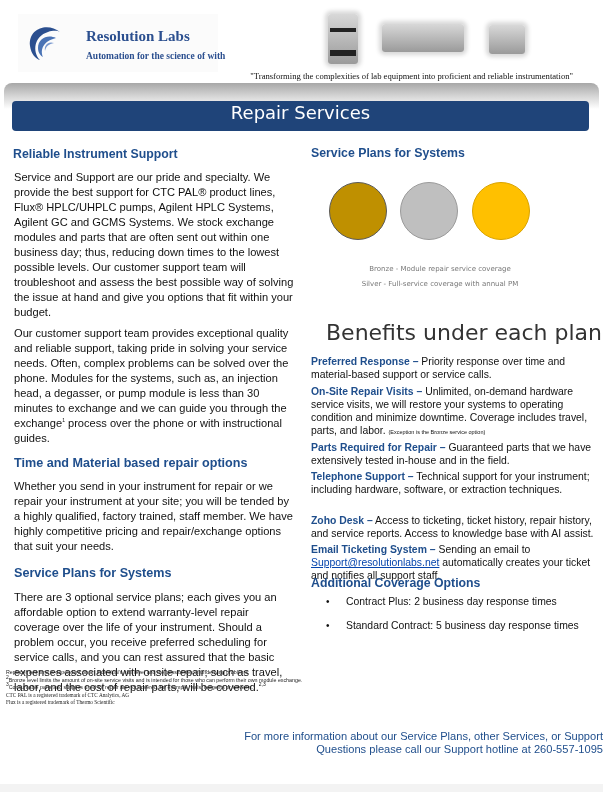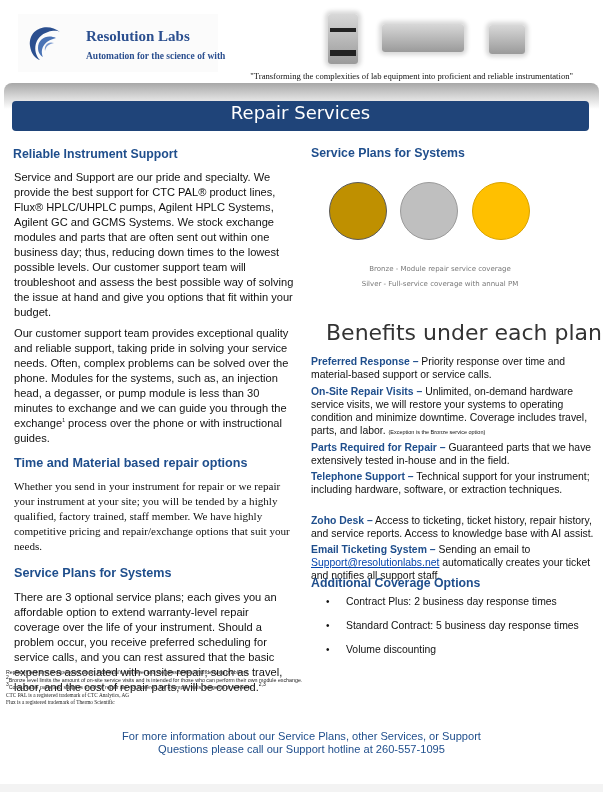--- a/index.html
+++ b/index.html
@@ -40,21 +40,21 @@
   .benefit a { color: #0645ad; text-decoration: underline; }
 
   .add-title { position: absolute; left: 311px; top: 576px; }
   .bullets { position: absolute; left: 326px; top: 595px; list-style: none; }
   .bullets li { font-size: 10.4px; height: 24px; line-height: 13px; white-space: nowrap; }
   .bullets .dot { display: inline-block; width: 20px; font-size: 10px; }
 
   .footnotes { position: absolute; left: 6px; top: 669px; font-size: 5.3px; line-height: 7.6px; color: #222; white-space: nowrap; }
   .footnotes .serif { font-family: "Liberation Serif", serif; }
 
-  .footer { position: absolute; left: 0; width: 603px; top: 730px; text-align: center; color: #1f4e8c; font-size: 11.1px; line-height: 12.6px; }
+  .footer { position: absolute; left: 0; width: 603px; top: 730px; text-align: right; color: #1f4e8c; font-size: 11.1px; line-height: 12.6px; }
   .footer .bold { font-weight: bold; }
   .bottom-strip { position: absolute; left: 0; right: 0; bottom: 0; height: 8px; background: #f3f3f3; }
 </style>
 </head>
 <body>
 
 <div class="logo">
   <svg class="logo-mark" viewBox="0 0 40 40">
     <path d="M34 10 C 22 0, 2 6, 4 24 C 5 32, 10 37, 14 38 C 6 30, 8 14, 22 10 C 28 8, 32 9, 34 10 Z" fill="#2b4f8f"></path>
     <path d="M30 16 C 22 12, 12 16, 12 26 C 12 31, 15 34, 17 35 C 14 28, 17 19, 30 16 Z" fill="#4a73b5"></path>
@@ -75,21 +75,21 @@
 
 <div class="grey-bar"></div>
 <div class="title-bar">Repair Services</div>
 
 <div class="col left">
   <h2 style="margin-top:4px; margin-left:-1px;">Reliable Instrument Support</h2>
   <p style="margin-top:9px;">Service and Support are our pride and specialty.  We provide the best support for CTC PAL® product lines, Flux® HPLC/UHPLC pumps, Agilent HPLC Systems, Agilent GC and GCMS Systems. We stock  exchange modules and parts that are often sent out within one  business day; thus, reducing down times to the lowest possible  levels. Our customer support team will troubleshoot and assess the best possible way of solving the issue at hand and give you options that fit within your budget.</p>
   <p style="margin-top:6px;"><span>Our customer support team provides exceptional quality and reliable support, taking pride in solving your service needs. Often, complex problems can be  solved over the phone. Modules for the systems, such as, an  injection head, a degasser, or pump module is less  than 30 minutes to exchange and we can guide you through  the exchange</span><sup>1</sup> <span>process over the phone or with instructional guides.</span></p>
 
   <h2 style="margin-top:10px; font-size:12.6px;">Time and Material based repair options</h2>
-  <p style="margin-top:9px;font-family:Liberation Serif, serif;">Whether you send in your instrument for repair or we repair your instrument at your site; you will be tended by a highly qualified, factory trained, staff member.  We have highly competitive pricing and repair/exchange options that suit your needs.</p>
+  <p style="margin-top:9px;">Whether you send in your instrument for repair or we repair your instrument at your site; you will be tended by a highly qualified, factory trained, staff member.  We have highly competitive pricing and repair/exchange options that suit your needs.</p>
 
   <h2 style="margin-top:12px; font-size:12.6px;">Service Plans for Systems</h2>
   <p style="margin-top:10px;"><span>There are 3 optional service plans; each gives you an affordable option to extend warranty-level repair coverage over the life of your instrument. Should a problem occur, you receive preferred scheduling for service calls, and you can rest assured that the basic expenses associated with onsite repair; such as travel, labor, and the cost of repair parts, will be covered.</span><sup>2,3</sup></p>
 </div>
 
 <h2 class="col" style="left:311px; top:146px;">Service Plans for Systems</h2>
 
 <div class="plans-circles">
   <div class="circle" style="left: 0px; border: 1px solid rgb(90, 90, 90); background: rgb(191, 144, 0);"></div>
   <div class="circle" style="left: 71px; border: 1px solid rgb(154, 154, 154); background: rgb(191, 191, 191);"></div>
@@ -119,21 +119,20 @@
   <span class="b-title">Zoho Desk –</span><span> Access to ticketing, ticket history, repair history, and service reports. Access to knowledge base with AI assist.</span>
 </div>
 <div class="benefit" style="top:543px;">
   <span class="b-title">Email Ticketing System –</span><span> Sending an email to </span><a>Support@resolutionlabs.net</a><span> automatically creates your ticket and notifies all support staff.</span>
 </div>
 
 <h2 class="add-title">Additional Coverage Options</h2>
 <ul class="bullets">
   <li><span class="dot">•</span><span>Contract Plus: 2 business day response times</span></li>
   <li><span class="dot">•</span><span>Standard Contract: 5 business day response times</span></li>
-  <li><span class="dot">•</span><span>Volume discounting</span></li>
 </ul>
 
 <div class="footnotes">
   <div><span>Replacement time is dependent on an individual’s skill level and the possibilities of underlying problems.</span></div>
   <div><sup>2</sup><span>Bronze level limits the amount of on-site service visits and is intended for those who can perform their own module exchange.</span></div>
   <div><sup>3</sup><span>Consumable parts and supplies used for repair are not covered, for example, vials, reagents or solvents.</span></div>
   <div class="serif">CTC PAL is a registered trademark of CTC Analytics, AG</div>
   <div class="serif">Flux is a registered trademark of Thermo Scientific</div>
 </div>
 

